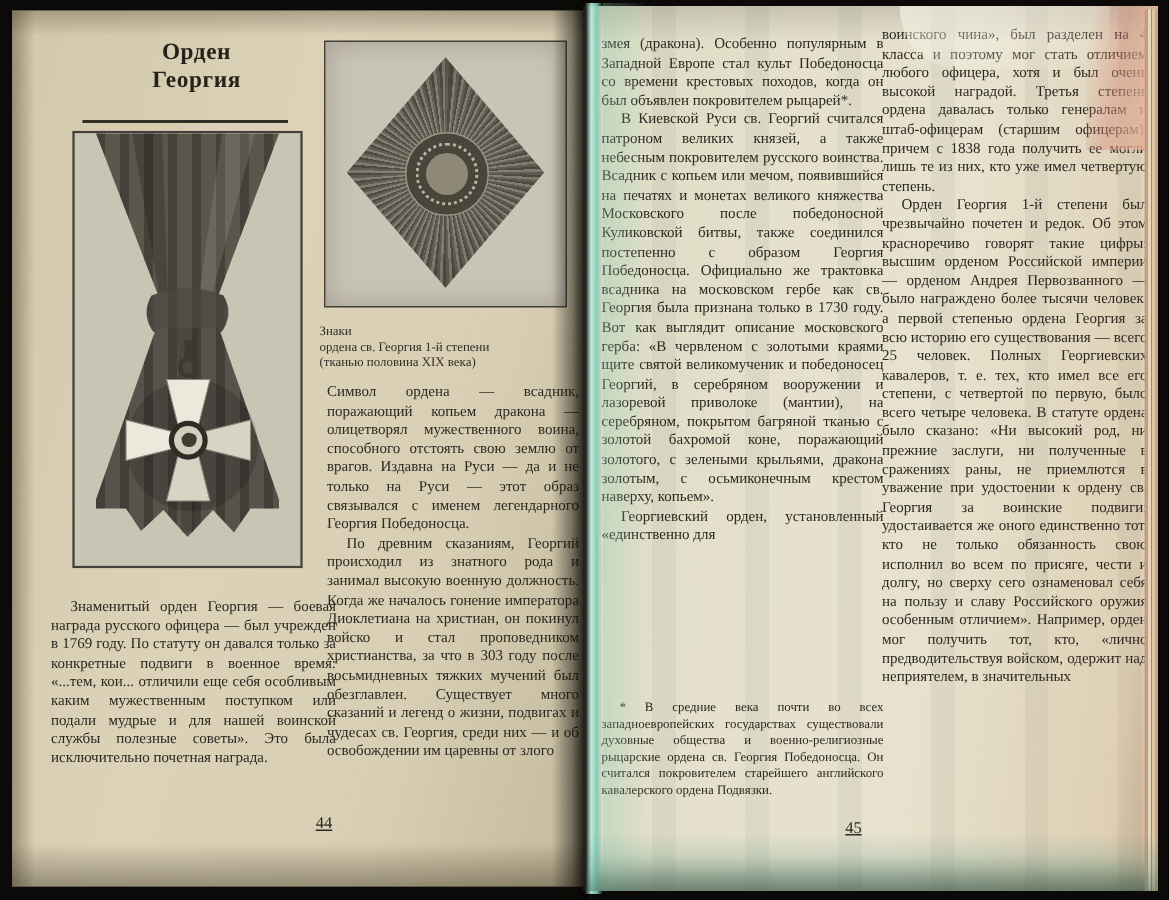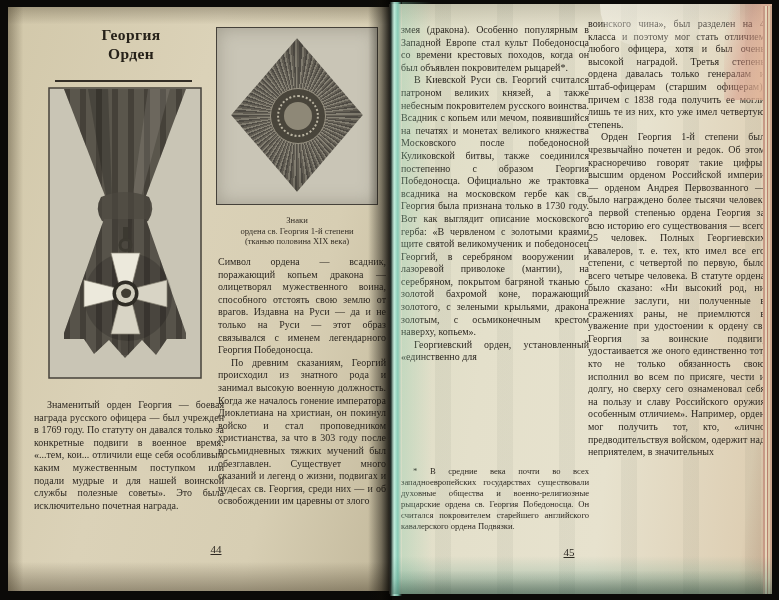--- a/index.html
+++ b/index.html
@@ -41,21 +41,21 @@
   .body-text p.cont{text-indent:0;}
   .block{position:absolute;}
   .lp-title{left:28px;top:18px;width:190px;text-align:center;font-size:15.5px;line-height:19px;
             font-weight:bold;color:#262119;letter-spacing:.4px;}
   .lp-rule{left:47px;top:73px;width:137px;height:2px;background:#332e26;}
   .lp-photo{left:40px;top:80px;width:154px;height:292px;}
   .lp-intro{left:26px;top:392px;width:190px;}
   .page-num{font-size:11px;color:#2d2822;text-align:center;width:44px;text-decoration:underline;}
   .lp-num{left:186px;top:536px;}
   .lp-star{left:208px;top:20px;width:162px;height:178px;}
-  .lp-caption{left:205px;top:208px;width:168px;text-align:center;font-size:8.6px;line-height:10.6px;color:#332d25;}
+  .lp-caption{left:205px;top:208px;width:168px;font-size:8.6px;line-height:10.6px;color:#332d25;}
   .lp-col2{left:210px;top:249px;width:168px;height:332px;overflow:hidden;}
   .rp-col1{left:12px;top:20px;width:188px;height:430px;overflow:hidden;}
   .rp-footnote{left:12px;top:462px;width:188px;font-size:8.6px;line-height:11px;color:#2d2822;text-align:justify;}
   .rp-footnote p{margin:0;text-indent:12px;}
   .rp-col2{left:199px;top:14px;width:177px;height:536px;overflow:hidden;}
   .rp-num{left:158px;top:542px;}
 
   
   .star-panel{position:relative;width:100%;height:100%;background:#c9c5b6;border:1.5px solid #45413a;box-sizing:border-box;
     box-shadow:inset 0 0 18px rgba(90,84,70,.35);}
@@ -70,22 +70,22 @@
   .star-glyph{position:absolute;inset:19px;border-radius:50%;background:#383428;}
 </style>
 </head>
 <body>
 
 <div class="scan">
 
   <div class="page page-left">
 
     <div class="block lp-title">
+      <div>Орден</div>
       <div>Георгия</div>
-      <div>Орден</div>
     </div>
     <div class="block lp-rule"></div>
 
     <div class="block lp-photo">
       <svg width="154" height="292" viewBox="0 0 154 292">
         <defs>
           <pattern id="st" width="16" height="10" patternUnits="userSpaceOnUse">
             <rect width="6" height="10" fill="rgba(28,26,22,0.35)"></rect>
           </pattern>
         </defs>

